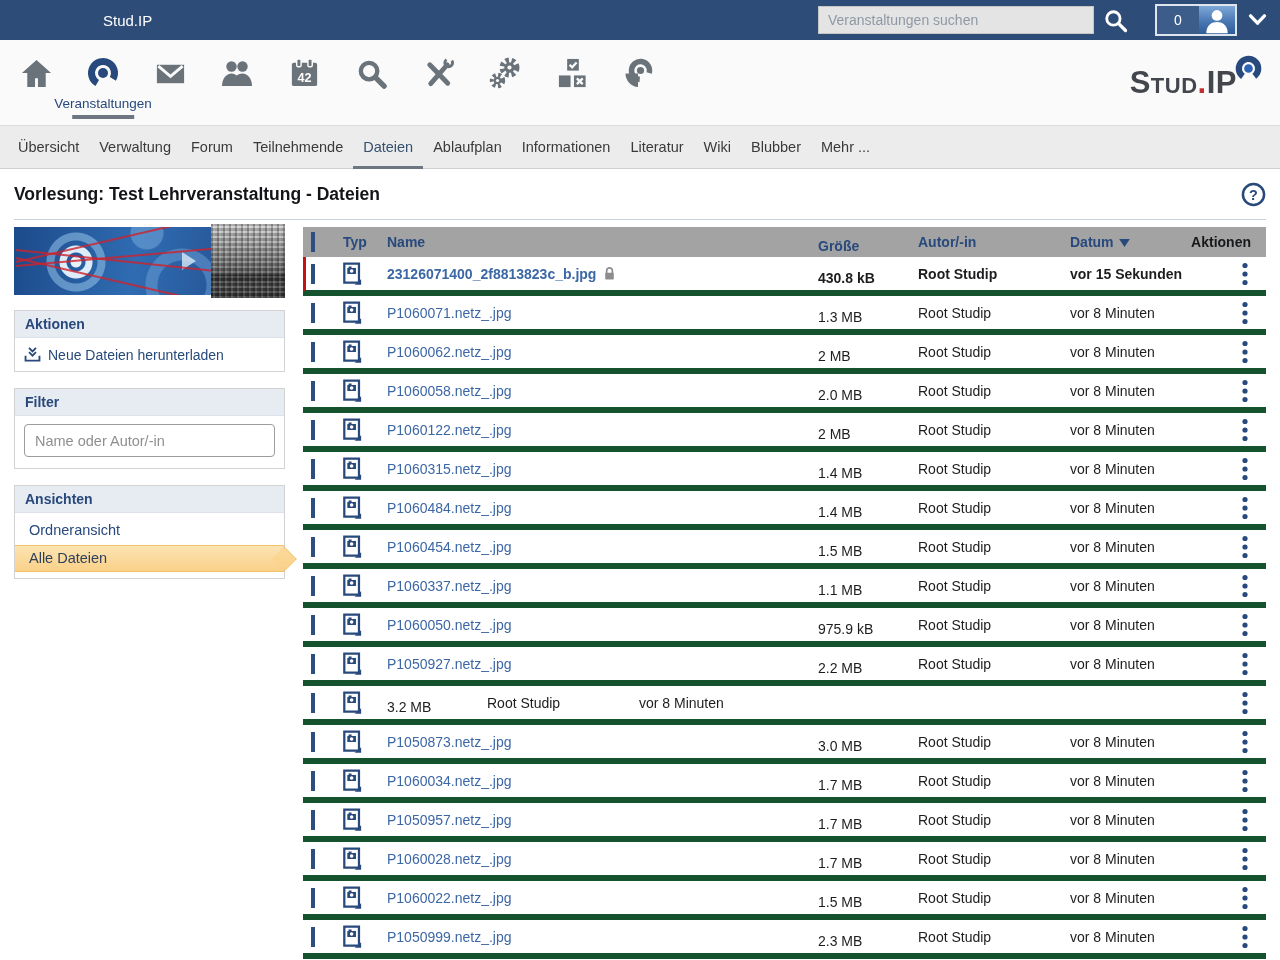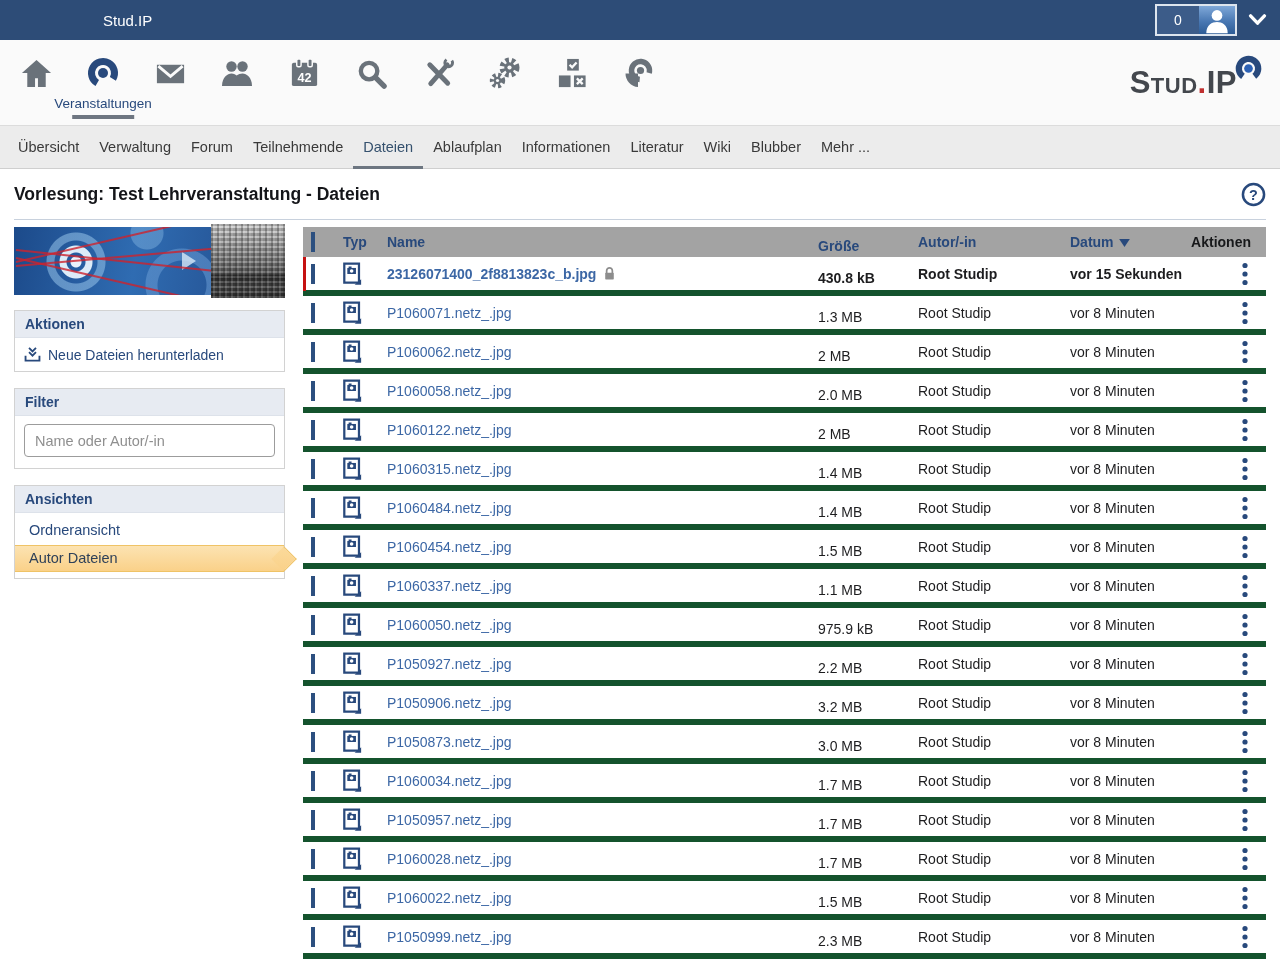--- a/index.html
+++ b/index.html
@@ -123,20 +123,29 @@
   .lock { margin-left:7px; display:inline-flex; flex:none; }
   .kebab { cursor:pointer; display:flex; padding:1px 2px; }
   .type-ic { display:flex; }
 </style>
 </head>
 <body>
 
 <div class="topbar">
   <span class="brand">Stud.IP</span>
   <span class="topbar-spacer"></span>
+  <div class="search-wrap">
+    <input class="search-input" type="text" placeholder="Veranstaltungen suchen" style="">
+    <span class="search-btn">
+        <svg viewBox="0 0 30 30" width="25" height="25">
+          <circle cx="12.5" cy="12.5" r="8" fill="none" stroke="#fff" stroke-width="3.4"></circle>
+          <path d="M18.5 18.5 27 27" stroke="#fff" stroke-width="4" stroke-linecap="round"></path>
+        </svg>
+      </span>
+  </div>
   <div class="user-widget">
     <span class="user-count">0</span>
     <span class="user-avatar">
       <span style="display:flex;">
           <svg viewBox="0 0 34 34" width="30" height="28">
             <circle cx="17" cy="11.5" r="6.5" fill="#fff"></circle>
             <path d="M4 33c0-10 7-13.5 13-13.5S30 23 30 33z" fill="#fff"></path>
           </svg>
         </span>
     </span>
@@ -313,21 +322,21 @@
         <div class="widget-head">Filter</div>
         <div class="filter-body">
           <input class="filter-input" type="text" placeholder="Name oder Autor/-in" style="">
         </div>
       </div>
 
       <div class="widget">
         <div class="widget-head">Ansichten</div>
         <div class="views-body" id="views-body">
             <div class="view-item">Ordneransicht</div>
-            <div class="view-item active">Autor Dateien</div>
+            <div class="view-item active">Alle Dateien</div>
           </div>
       </div>
     </div>
 
     <div class="main">
       <div class="ftable">
         <div class="fhead">
           <span class="c-check"><span class="checkbox"></span></span>
           <span class="c-type hlink">Typ</span>
           <span class="c-name hlink">Name</span>
@@ -672,23 +681,20 @@
                 <span class="type-ic">
                   <svg viewBox="0 0 22 27" width="19" height="24">
                     <rect x="1.5" y="1.5" width="17" height="22" fill="#fff" stroke="#28497c" stroke-width="2.6"></rect>
                     <rect x="6.5" y="4.8" width="3.4" height="2.6" fill="#28497c"></rect>
                     <rect x="5" y="6.5" width="10" height="7" fill="#28497c"></rect>
                     <circle cx="10" cy="10" r="2.1" fill="#fff"></circle>
                     <path d="M13.5 26 21 26 21 19.5 Z" fill="#28497c"></path>
                   </svg>
                 </span>
               </span>
-              <span class="c-name">
-                <a class="file-link">P1050906.netz_.jpg</a>
-              </span>
               <span class="c-size">3.2 MB</span>
               <span class="c-author">Root Studip</span>
               <span class="c-date">vor 8 Minuten</span>
               <span class="c-actions">
                 <span class="kebab">
                   <svg viewBox="0 0 8 24" width="8" height="24" fill="#28497c">
                     <circle cx="4" cy="3.5" r="2.6"></circle>
                     <circle cx="4" cy="12" r="2.6"></circle>
                     <circle cx="4" cy="20.5" r="2.6"></circle>
                   </svg>

